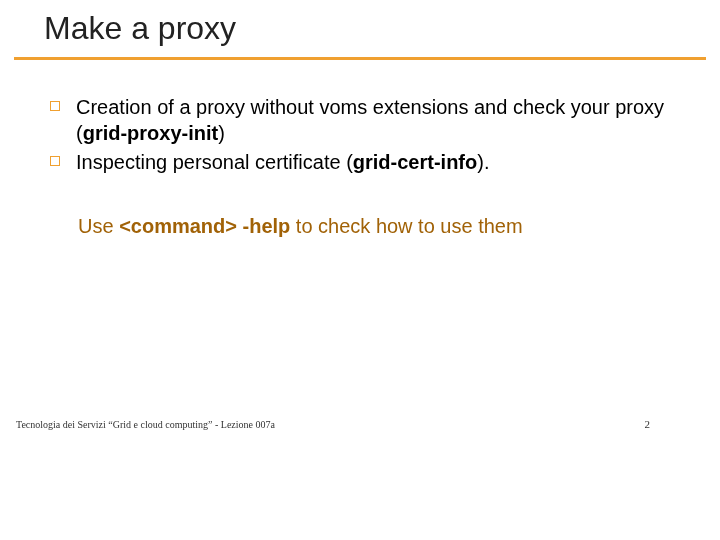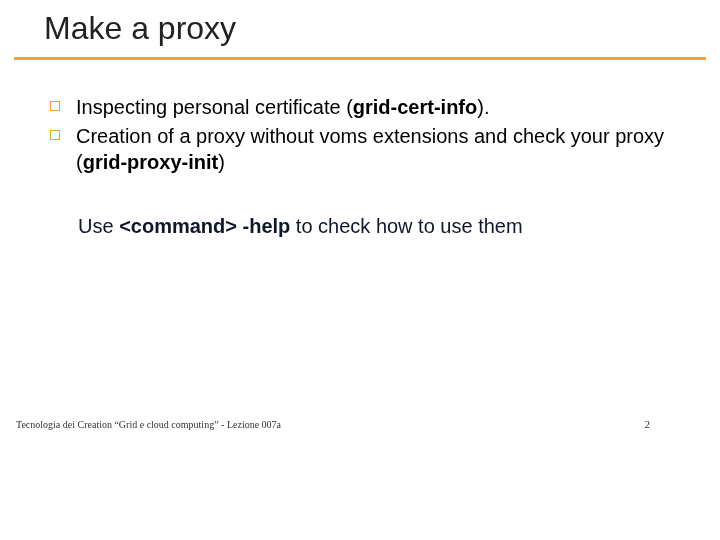--- a/index.html
+++ b/index.html
@@ -50,21 +50,21 @@
     flex: 0 0 auto;
     margin-top: 7px;
     margin-right: 16px;
     box-sizing: border-box;
   }
   .bullet-text {
     flex: 1 1 auto;
   }
   .help-line {
     font-size: 20px;
-    color: #0f172a;
+    color: #a16207;
     margin: 40px 0 0 28px;
   }
   .footer {
     position: absolute;
     bottom: 18px;
     left: 16px;
     right: 70px;
     display: flex;
     justify-content: space-between;
     align-items: baseline;
@@ -88,36 +88,36 @@
   <div class="title-area">
     <h1 class="title">Make a proxy</h1>
   </div>
   <div class="title-underline"></div>
 
   <div class="body-area">
 
     <div class="bullet-row">
       <span class="bullet-box"></span>
       <span class="bullet-text">
-        <span>Inspecting personal certificate  (</span><b>grid-cert-info</b><span>).</span>
+        <span>Creation of a proxy without voms extensions  and check your proxy (</span><b>grid-proxy-init</b><span>)</span>
       </span>
     </div>
 
     <div class="bullet-row">
       <span class="bullet-box"></span>
       <span class="bullet-text">
-        <span>Creation of a proxy without voms extensions  and check your proxy (</span><b>grid-proxy-init</b><span>)</span>
+        <span>Inspecting personal certificate  (</span><b>grid-cert-info</b><span>).</span>
       </span>
     </div>
 
 
     <div class="help-line">
       <span>Use </span><b>&lt;command&gt; -help</b><span> to check how to use them</span>
     </div>
 
   </div>
 
   <div class="footer">
-    <span class="footer-left">Tecnologia dei Creation “Grid e cloud computing” - Lezione 007a</span>
+    <span class="footer-left">Tecnologia dei Servizi “Grid e cloud computing” - Lezione 007a</span>
     <span class="footer-right">2</span>
   </div>
 
 </div>
 
 </body></html>

